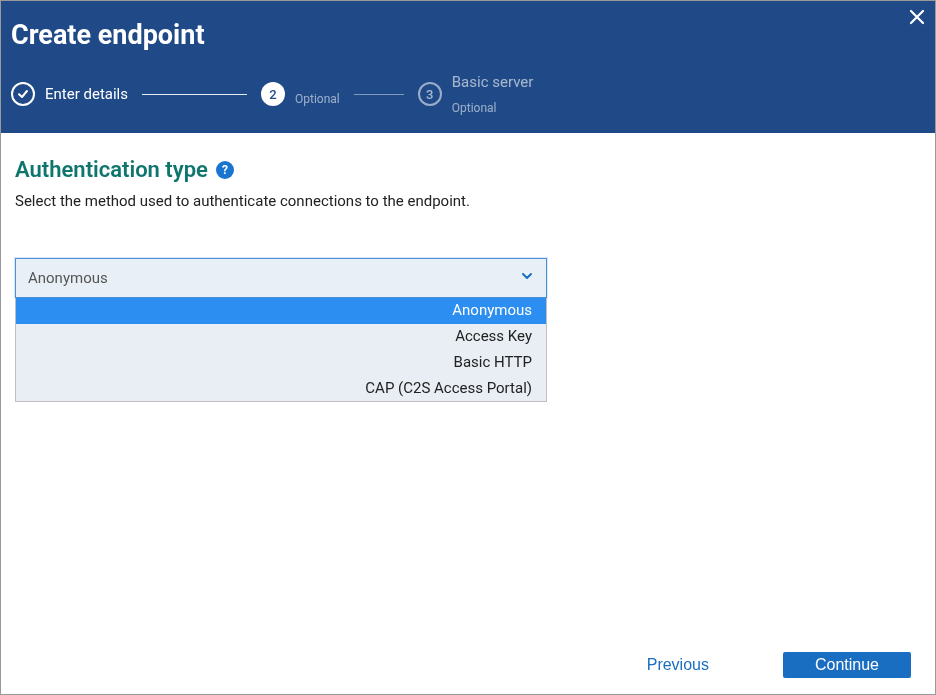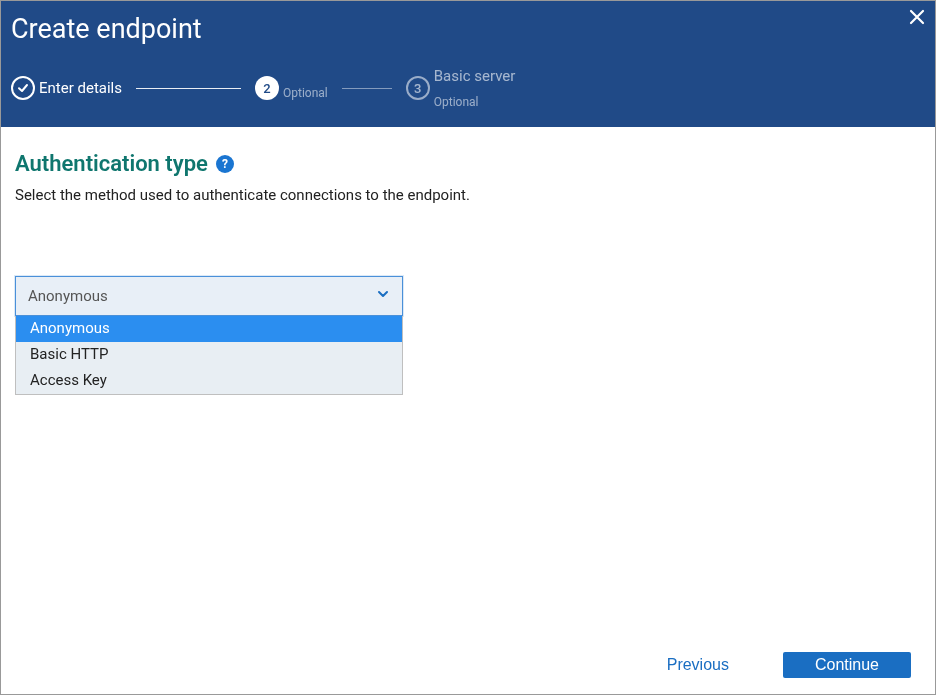--- a/index.html
+++ b/index.html
@@ -13,22 +13,22 @@
     position: relative;
   }
   .header {
     background: #204a87;
     color: #fff;
     position: relative;
     padding-bottom: 18px;
   }
   .header-title {
     font-size: 27px;
-    font-weight: 400;
-    padding: 12px 10px 22px 10px;
+    font-weight: 700;
+    padding: 18px 10px 22px 10px;
     color: #fff;
   }
   .close-icon {
     position: absolute;
     top: 6px;
     right: 8px;
     cursor: pointer;
     width: 20px;
     height: 20px;
     display: flex;
@@ -36,21 +36,21 @@
     justify-content: center;
   }
   .stepper {
     display: flex;
     align-items: center;
     padding: 0 10px;
   }
   .step {
     display: flex;
     align-items: center;
-    gap: 4px;
+    gap: 10px;
   }
   .step-circle {
     width: 24px;
     height: 24px;
     border-radius: 50%;
     display: flex;
     align-items: center;
     justify-content: center;
     font-size: 13px;
     font-weight: 500;
@@ -116,25 +116,26 @@
     font-size: 12px;
     font-weight: 700;
     display: flex;
     align-items: center;
     justify-content: center;
     cursor: pointer;
   }
   .section-desc {
     font-size: 15px;
     color: #222;
-    margin-bottom: 72px;
+    margin-bottom: 48px;
   }
   .select-wrap {
-    width: 388px;
+    width: 532px;
     position: relative;
+    text-align: right;
   }
   .select-box {
     border: 1px solid #4a90d9;
     background: #e8eff7;
     height: 40px;
     display: flex;
     align-items: center;
     justify-content: space-between;
     padding: 0 12px;
     cursor: pointer;
@@ -164,21 +165,21 @@
   }
   .footer {
     position: absolute;
     bottom: 0;
     left: 0;
     right: 0;
     padding: 10px 24px 12px 0;
     display: flex;
     justify-content: flex-end;
     align-items: center;
-    gap: 40px;
+    gap: 60px;
   }
   .btn-prev {
     background: transparent;
     border: none;
     color: #1a6ec2;
     font-size: 16px;
     cursor: pointer;
     padding: 8px 14px;
   }
   .btn-continue {
@@ -246,22 +247,23 @@
     <div class="select-box">
       <span>Anonymous</span>
       <span class="select-caret">
         <svg width="14" height="14" viewBox="0 0 14 14">
             <path d="M3 5 L7 9 L11 5" stroke="#1a6ec2" stroke-width="2" fill="none" stroke-linecap="round" stroke-linejoin="round"></path>
           </svg>
       </span>
     </div>
     <div class="dropdown">
       <div class="dropdown-item selected">Anonymous</div>
+      <div class="dropdown-item">Access Key</div>
       <div class="dropdown-item">Basic HTTP</div>
-      <div class="dropdown-item">Access Key</div>
+      <div class="dropdown-item">CAP (C2S Access Portal)</div>
     </div>
   </div>
 </div>
 
 <div class="footer">
   <button class="btn-prev">Previous</button>
   <button class="btn-continue">Continue</button>
 </div>
 
 </body></html>

